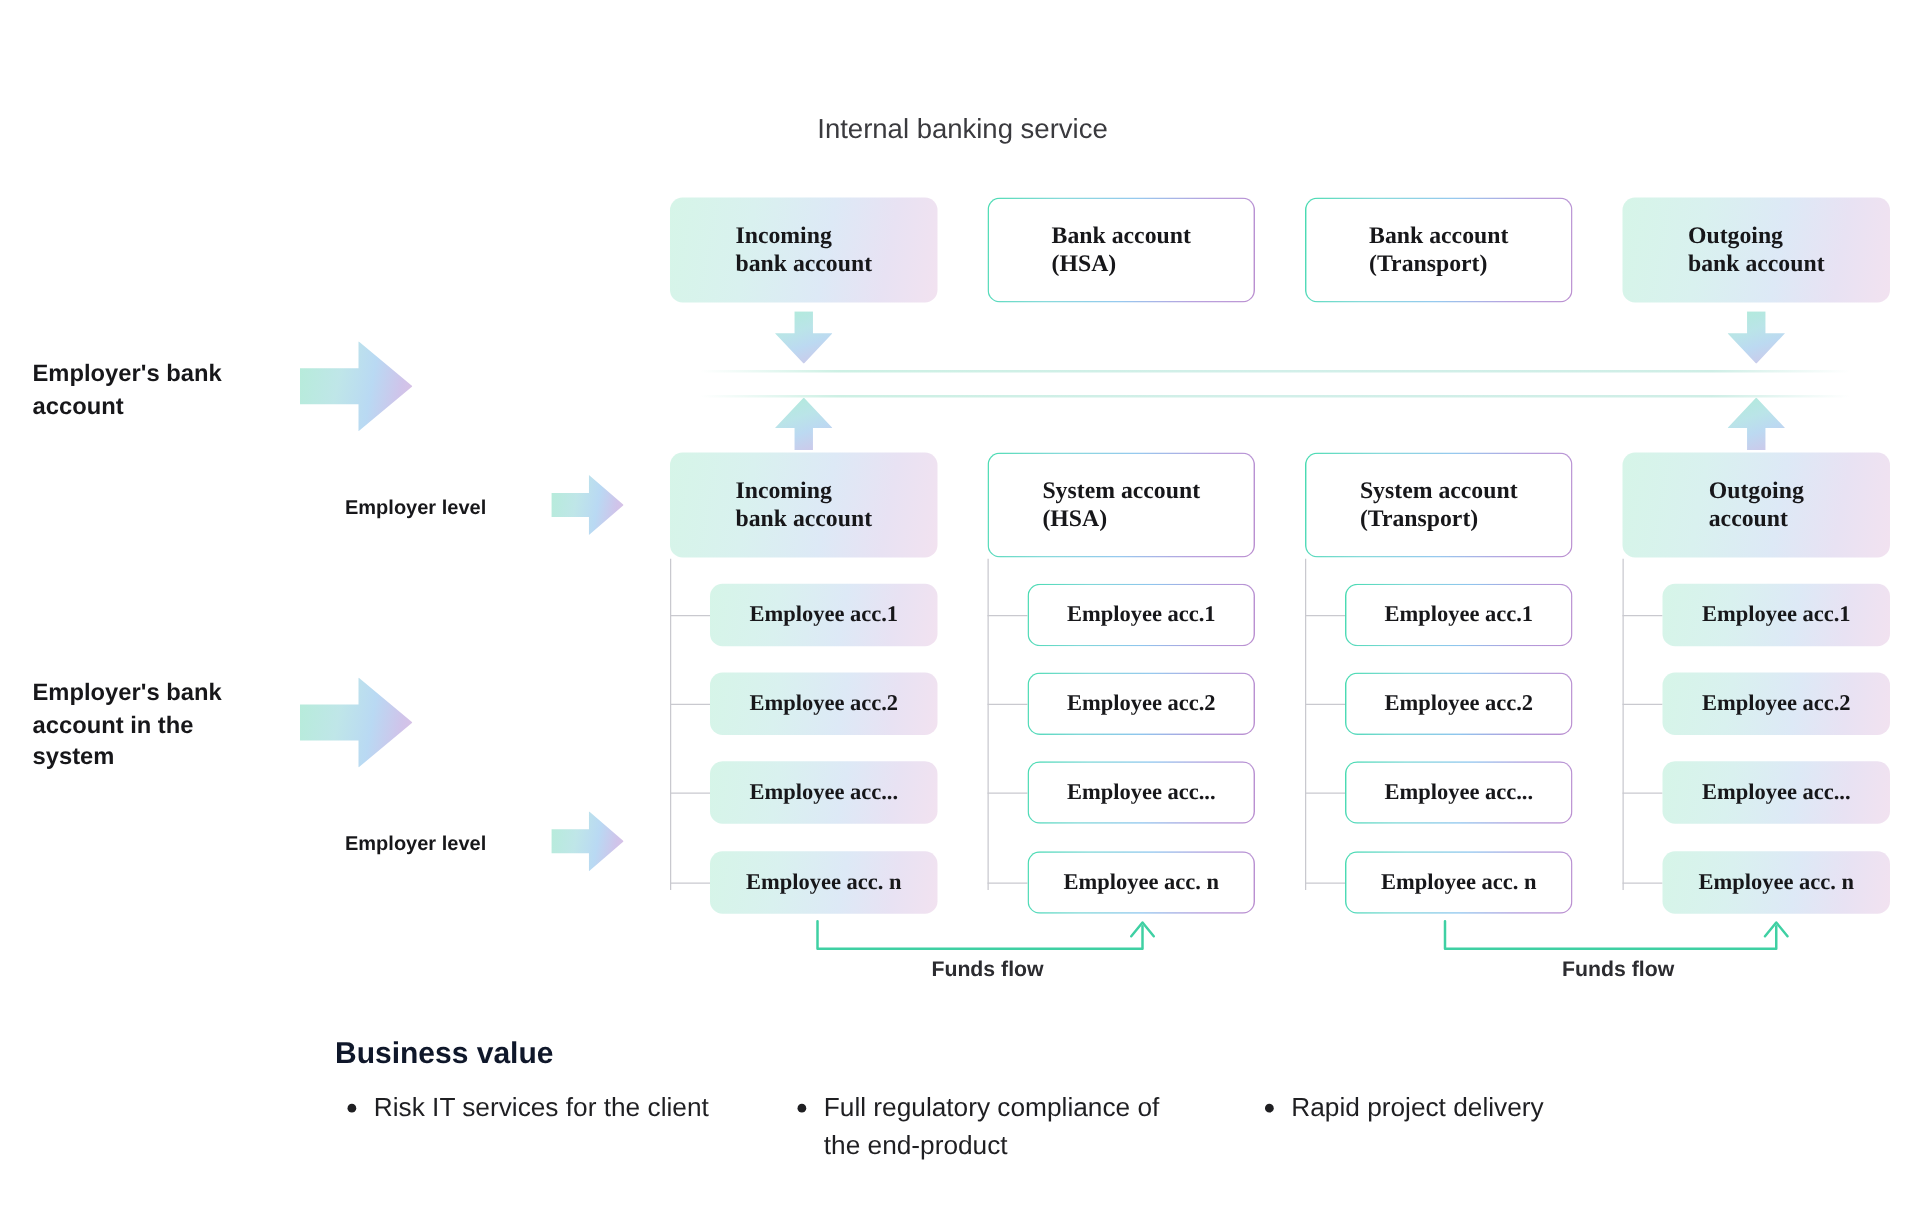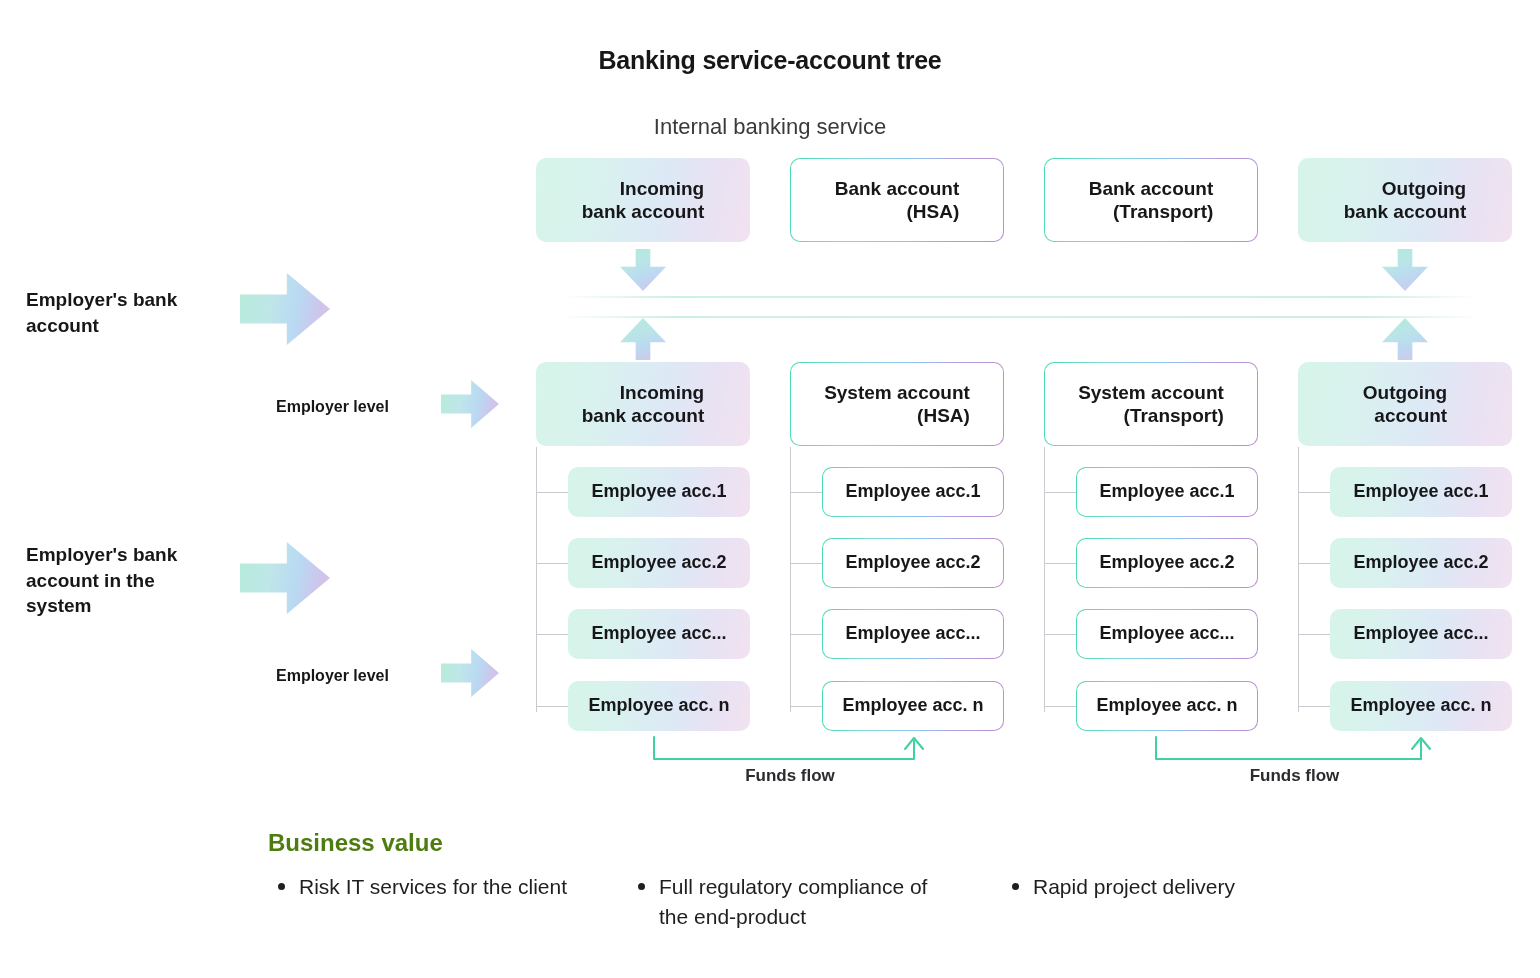--- a/index.html
+++ b/index.html
@@ -15,32 +15,32 @@
   
   .diagram-title {
     position: absolute; left: 0; top: 46px; width: 1540px;
     text-align: center; font-size: 25px; font-weight: bold;
     letter-spacing: -0.2px; color: #17171a;
   }
   .diagram-subtitle {
     position: absolute; left: 0; top: 90px; width: 1540px;
     text-align: center; font-size: 22px; font-weight: normal;
     color: #3a3a3e;
-    margin-top: 24px;
   }
 
   
   .node {
     position: absolute;
     display: flex; align-items: center; justify-content: center;
-    text-align: right;
+    text-align: left;
     font-weight: bold;
     color: #17171a;
     border-radius: 10px;
     line-height: 1.22;
+    font-family: Liberation Serif, serif;
   }
   .node .lbl { white-space: pre-line; }
 
   
   .node.filled {
     background: linear-gradient(100deg, #d6f5e8 0%, #d9f1ef 30%, #dde9f6 58%, #e8e2f3 80%, #f2e2f0 100%);
   }
   
   .node.outlined {
     background: #ffffff;
@@ -93,38 +93,37 @@
   
   .funds-svg { position: absolute; }
   .funds-label {
     position: absolute; font-size: 17px; font-weight: bold;
     color: #2c2c30; text-align: center;
   }
 
   
   .bv-title {
     position: absolute; left: 268px; top: 829px;
-    font-size: 24px; font-weight: bold; color: #4d7c0f;
+    font-size: 24px; font-weight: bold; color: #0f172a;
   }
   .bv-item {
     position: absolute; display: flex; gap: 14px;
     font-size: 21px; color: #1f1f22; line-height: 1.42;
   }
   .bv-dot {
     flex: 0 0 auto; width: 7px; height: 7px; border-radius: 50%;
     background: #1f1f22; margin-top: 11px;
   }
   .bv-text { white-space: pre-line; }
 </style>
 </head>
 <body>
 
 <div id="stage">
 
-  <div class="diagram-title">Banking service-account tree</div>
   <div class="diagram-subtitle">Internal banking service</div>
 
   <div class="side-label" style="left:26px; top:287px; width:220px;">Employer's bank
 account</div>
   <div class="arrow-right arrow-lg" style="left:240px; top:273px;"></div>
 
   <div class="side-label small" style="left:276px; top:396px; width:180px;">Employer level</div>
   <div class="arrow-right arrow-sm" style="left:441px; top:380px;"></div>
 
   <div class="side-label" style="left:26px; top:542px; width:220px;">Employer's bank

